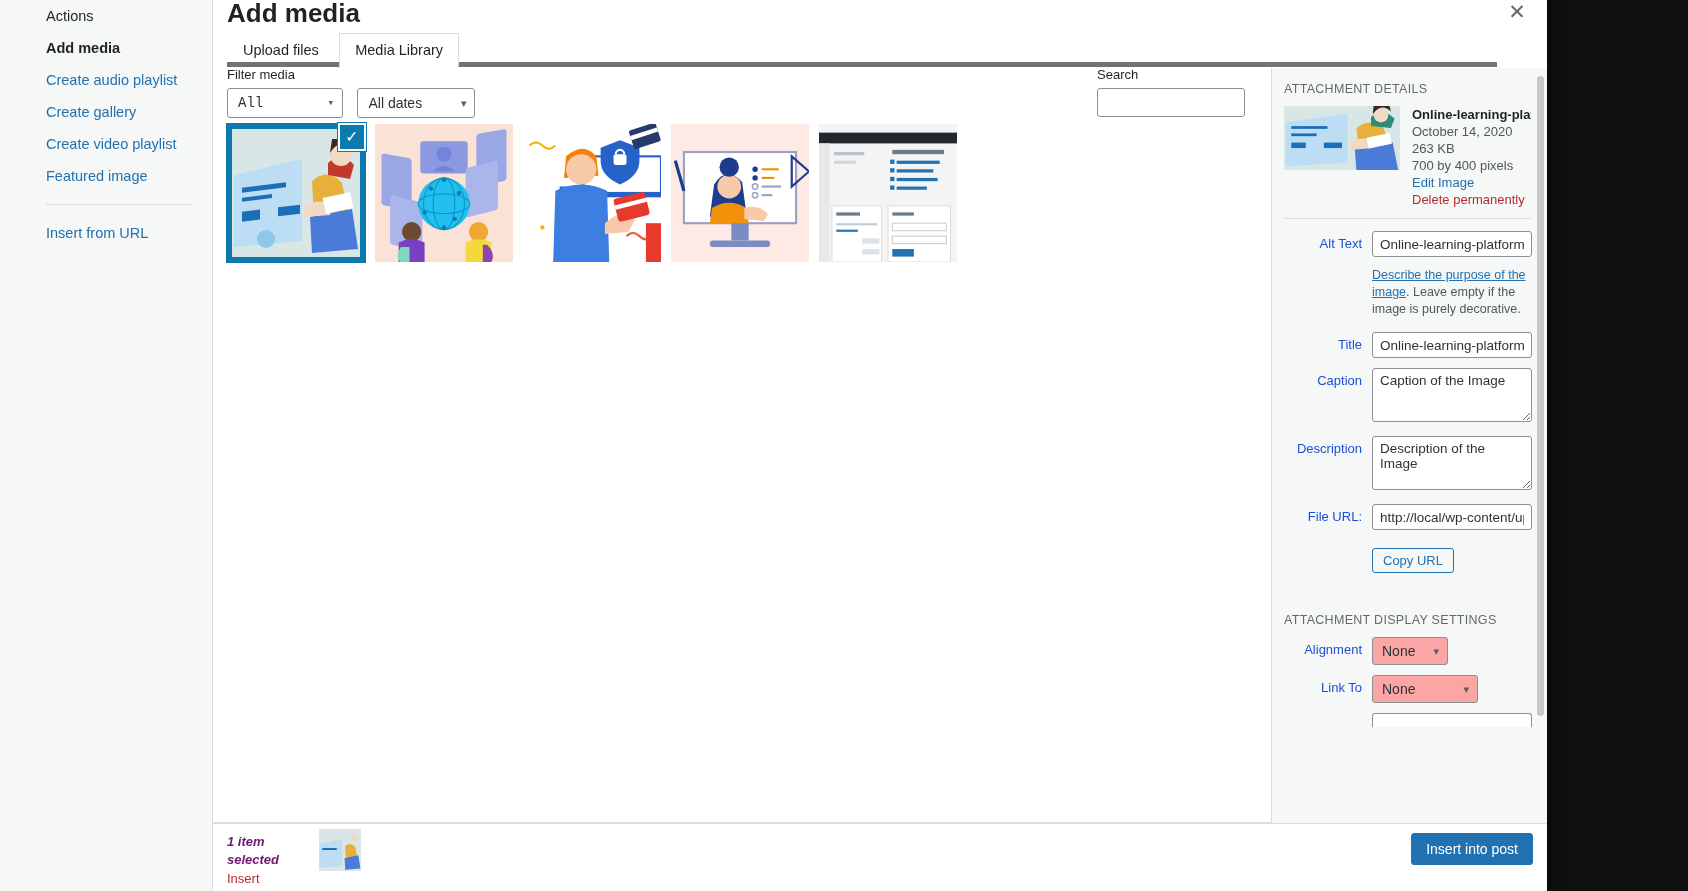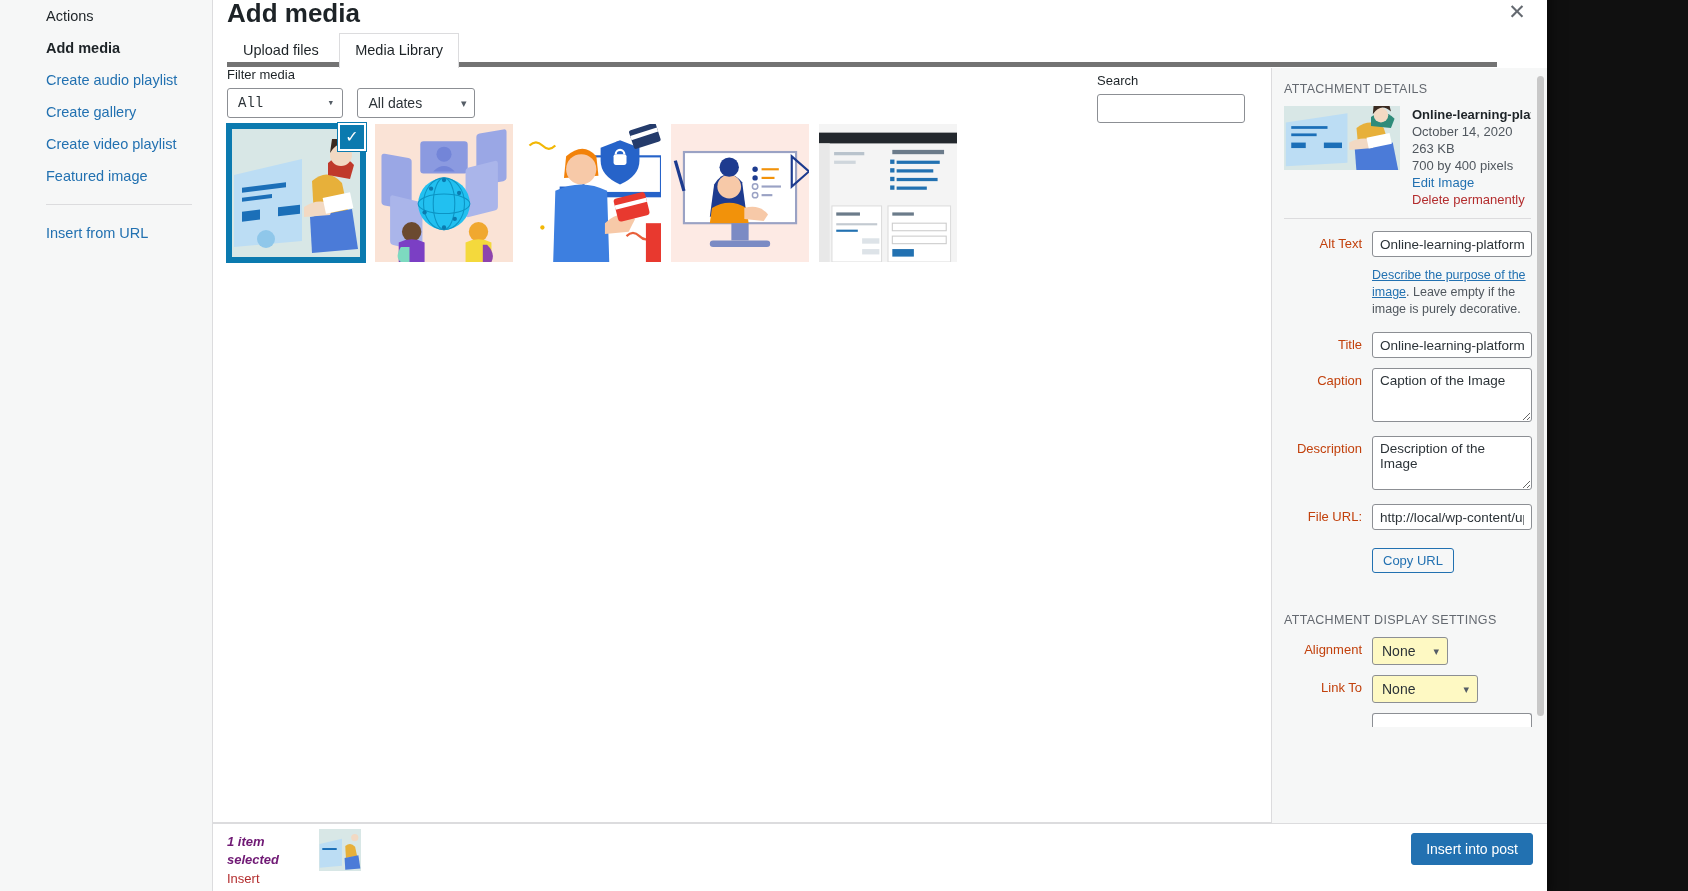--- a/index.html
+++ b/index.html
@@ -119,21 +119,21 @@
     padding: 0 32px 0 10px; line-height: 28px; cursor: pointer;
     box-shadow: 0 0 0 transparent;
   }
   .wp-select .chev {
     position: absolute; right: 8px; top: 0; line-height: 28px;
     color: #555d66; font-size: 11px;
   }
   .sel-media-items { width: 116px; margin-right: 10px; font-family: Liberation Mono, monospace; }
   .sel-dates { width: 118px; }
 
-  .search-group { position: absolute; left: 884px; top: 6px; }
+  .search-group { position: absolute; left: 884px; top: 0; }
   .search-input {
     width: 148px; height: 29px; border: 1px solid #8c8f94; border-radius: 3px;
     background: #fff; font-size: 14px; padding: 0 8px; color: #2c3338;
     font-family: "Liberation Sans", sans-serif;
   }
 
   
   .attachments {
     position: absolute; left: 14px; right: 14px; top: 56px; bottom: 0;
     padding-top: 0;
@@ -191,21 +191,21 @@
     line-height: 17px; white-space: nowrap;
   }
   .att-line { font-size: 13px; color: #50575e; line-height: 17px; }
   .att-link { font-size: 13px; color: #2271b1; line-height: 17px; cursor: pointer; display: block; }
   .att-del { font-size: 13px; color: #b32d2e; line-height: 17px; cursor: pointer; display: block; }
   .sidebar-divider { clear: both; height: 1px; background: #dcdcde; margin: 10px 0 12px 0; }
 
   .setting { position: relative; margin-bottom: 10px; min-height: 26px; }
   .setting > .s-label {
     position: absolute; left: 0; top: 4px; width: 78px; text-align: right;
-    font-size: 13px; color: #c2410c; line-height: 17px;
+    font-size: 13px; color: #1d4ed8; line-height: 17px;
   }
   .setting > .s-field { margin-left: 88px; }
   .s-input {
     width: 160px; height: 26px; border: 1px solid #8c8f94; border-radius: 3px;
     font-size: 13.5px; color: #2c3338; padding: 0 7px; background: #fff;
     font-family: "Liberation Sans", sans-serif;
   }
   .s-textarea {
     width: 160px; height: 54px; border: 1px solid #8c8f94; border-radius: 3px;
     font-size: 13.5px; color: #2c3338; padding: 4px 7px; background: #fff;
@@ -217,21 +217,21 @@
   }
   .alt-help a { color: #2271b1; text-decoration: underline; }
   .copy-url-btn {
     margin: 8px 0 0 88px; display: inline-block;
     border: 1px solid #2271b1; background: #f6f7f7; color: #2271b1;
     border-radius: 3px; font-size: 13px; padding: 4px 10px; cursor: pointer;
     font-family: "Liberation Sans", sans-serif;
   }
   .s-select {
     position: relative; display: inline-block; height: 28px;
-    border: 1px solid #8c8f94; border-radius: 3px; background: #fef9c3;
+    border: 1px solid #8c8f94; border-radius: 3px; background: #fca5a5;
     font-size: 14px; color: #2c3338; padding: 0 28px 0 9px;
     line-height: 26px; cursor: pointer;
   }
   .s-select .chev { position: absolute; right: 8px; top: 0; line-height: 26px; font-size: 11px; color:#555d66; }
   .sel-align { width: 76px; }
   .sel-linkto { width: 106px; }
   .sel-partial {
     margin-left: 88px; margin-top: 4px;
     width: 160px; height: 14px; border: 1px solid #8c8f94;
     border-bottom: none; border-radius: 3px 3px 0 0; background: #fff;

